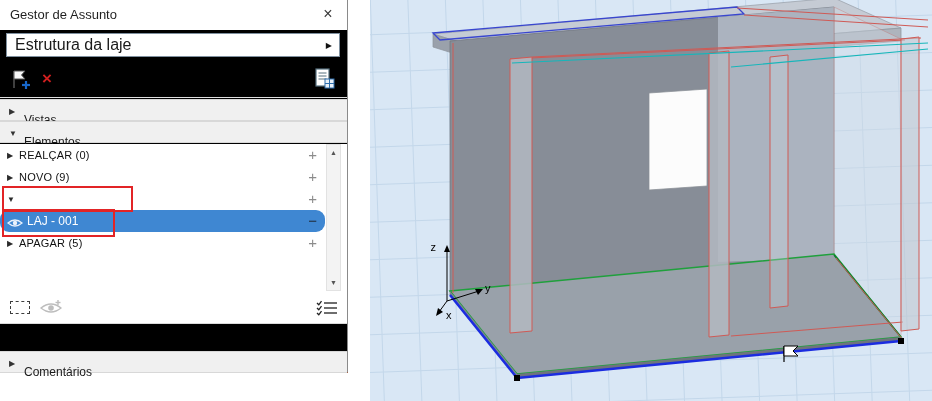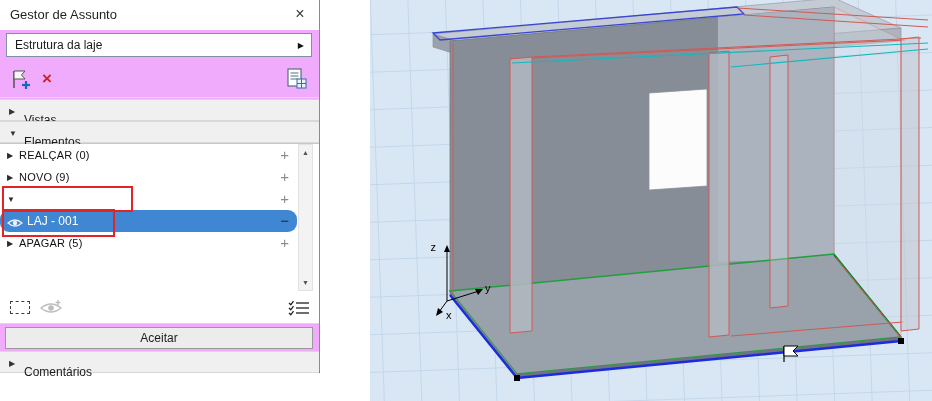--- a/index.html
+++ b/index.html
@@ -3,29 +3,29 @@
 <meta charset="utf-8">
 <style>
   * { margin:0; padding:0; box-sizing:border-box; }
   body { font-family:"Liberation Sans", sans-serif; background:#fff; }
   .screen { position:relative; width:932px; height:401px; overflow:hidden; background:#fff; }
 
   
   .viewport3d { position:absolute; left:370px; top:0; width:562px; height:401px; }
 
   
-  .palette { position:absolute; left:0; top:0; width:320px; height:373px; background:#f0abfc;
+  .palette { position:absolute; left:0; top:0; width:348px; height:373px; background:#000000;
              border-right:1px solid #8a8a8a; border-bottom:1px solid #c2410c; z-index:5; }
   .titlebar { position:absolute; left:0; top:0; right:0; height:30px; background:#fff; }
   .titlebar .title { position:absolute; left:10px; top:0; line-height:30px; font-size:13px; color:#1f1f1f; }
   .close-btn { position:absolute; right:10px; top:5px; width:18px; height:18px; text-align:center;
                font-size:16px; line-height:18px; color:#3a3a3a; }
   .selector { position:absolute; left:6px; top:33px; right:7px; height:24px; background:#fff;
               border:1px solid #7f909f; }
-  .selector .val { position:absolute; left:8px; top:0; line-height:22px; font-size:12px; color:#1a1a1a; }
+  .selector .val { position:absolute; left:8px; top:0; line-height:22px; font-size:16px; color:#1a1a1a; }
   .selector .fly { position:absolute; right:7px; top:7px; font-size:8px; color:#111; }
   .toolbar { position:absolute; left:0; top:60px; right:0; height:38px; border-bottom:1px solid #dedede; }
   .tb-icon { position:absolute; top:7px; width:24px; height:24px; }
   .tb-del { position:absolute; left:42px; top:8px; font-size:17px; font-weight:bold; color:#d01f1f; line-height:22px; }
   .sec-hdr { position:absolute; left:0; right:0; height:22px; background:#f0f0f0;
              border-top:1px solid #d8d8d8; border-bottom:1px solid #d8d8d8; }
   .sec-hdr .tri { position:absolute; left:9px; top:7px; font-size:8px; color:#333; }
   .sec-hdr .lbl { position:absolute; left:24px; top:0; line-height:21px; font-size:12px; color:#1a1a1a;margin-top:10px; }
   .hdr-vistas { top:99px; } .hdr-elementos { top:121px; } .hdr-comentarios { top:351px; }
   .list { position:absolute; left:0; top:144px; right:0; height:147px; background:#fff; }
@@ -252,21 +252,20 @@
       <svg class="bt-icon" style="right:9px" width="22" height="18" viewBox="0 0 22 18">
         <line x1="8" y1="4" x2="21" y2="4" stroke="#4a4a4a" stroke-width="1.6"></line>
         <line x1="8" y1="9" x2="21" y2="9" stroke="#4a4a4a" stroke-width="1.6"></line>
         <line x1="8" y1="14" x2="21" y2="14" stroke="#4a4a4a" stroke-width="1.6"></line>
         <polyline points="1,4 2.8,5.8 5.5,2.2" fill="none" stroke="#222" stroke-width="1.3"></polyline>
         <polyline points="1,9 2.8,10.8 5.5,7.2" fill="none" stroke="#222" stroke-width="1.3"></polyline>
         <polyline points="1,14 2.8,15.8 5.5,12.2" fill="none" stroke="#222" stroke-width="1.3"></polyline>
       </svg>
     </div>
 
-    <div class="accept-btn">Aceitar</div>
 
     <div class="sec-hdr hdr-comentarios">
       <span class="tri">▶</span>
       <span class="lbl">Comentários</span>
     </div>
   </div>
 
   <div class="ann ann1"></div>
   <div class="ann ann2"></div>
 

